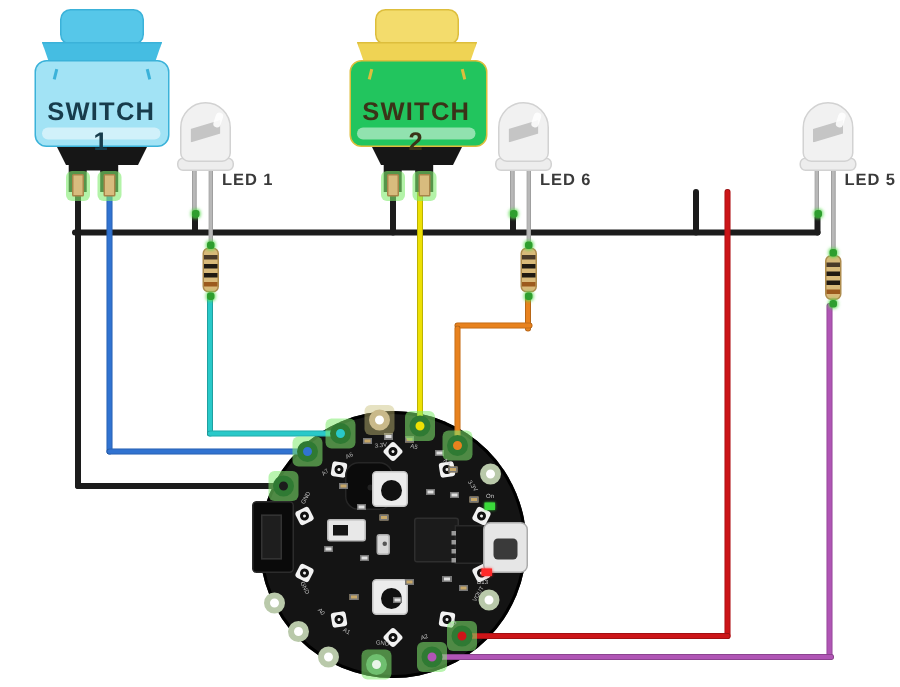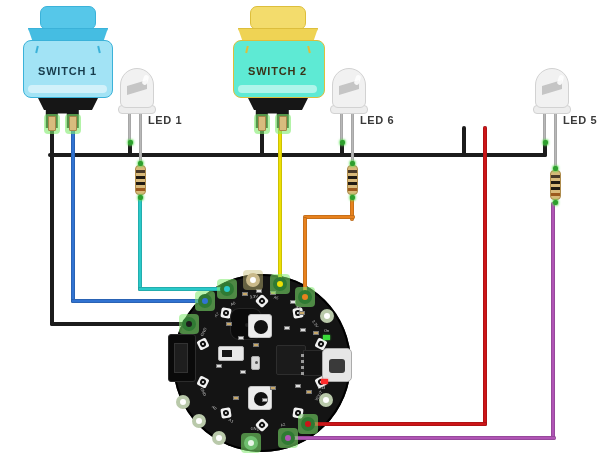--- a/index.html
+++ b/index.html
@@ -1,20 +1,20 @@
 <!DOCTYPE html>
 <html><head>
 <meta charset="utf-8">
 <style>
   html,body{margin:0;padding:0;background:#fff;}
   #canvas{position:relative;width:600px;height:458px;background:#fff;overflow:hidden;
           font-family:"Liberation Sans", sans-serif;}
   .abs{position:absolute;box-sizing:border-box;}
   .wire{position:absolute;}
-  .sw-label{font-weight:bold;font-size:11px;letter-spacing:0.8px;text-align:center;}
+  .sw-label{font-weight:bold;font-size:17px;letter-spacing:0.8px;text-align:center;}
   .led-label{font-weight:bold;font-size:11px;letter-spacing:0.6px;color:#3A3A3A;white-space:nowrap;}
   .silk{color:#CFCFCF;font-size:4px;line-height:4px;white-space:nowrap;}
   .pad-label{color:#BFBFBF;font-size:4px;line-height:4px;white-space:nowrap;}
 </style>
 </head>
 <body>
 
 <div id="canvas" style="background: rgb(255, 255, 255);">
     <div class="abs" style="left: 173px; top: 274px; width: 178px; height: 178px; border-radius: 50%; background: rgb(20, 20, 20); box-shadow: rgb(0, 0, 0) 0px 0px 0px 2px inset;"></div>
     <div class="abs" style="left: 315.966px; top: 338.841px; width: 10px; height: 10px; background: rgb(242, 242, 242); border-radius: 2px; transform: rotate(27deg);">
@@ -213,21 +213,21 @@
       </div>
       <div class="abs" style="left: 26px; top: 108px; width: 16px; height: 20px; border-radius: 4px; background: rgba(128, 235, 110, 0.6);"></div>
       <div class="abs" style="left: 30px; top: 110px; width: 8px; height: 15px; background: rgb(216, 188, 126); border: 1px solid rgb(168, 133, 74); border-radius: 1px;"></div>
       <div class="abs" style="left: 47px; top: 108px; width: 16px; height: 20px; border-radius: 4px; background: rgba(128, 235, 110, 0.6);"></div>
       <div class="abs" style="left: 51px; top: 110px; width: 8px; height: 15px; background: rgb(216, 188, 126); border: 1px solid rgb(168, 133, 74); border-radius: 1px;"></div>
     </div>
     <div class="abs" style="left: 228px; top: 6px; width: 100px; height: 140px;">
       <div class="abs" style="left: 22px; top: 0px; width: 56px; height: 24px; border-radius: 7px; background: rgb(243, 220, 108); border: 1.5px solid rgb(221, 190, 60);"></div>
       <div class="abs" style="left: 10px; top: 22px; width: 80px; height: 14px; background: rgb(239, 211, 84); border: 1px solid rgb(221, 190, 60); clip-path: polygon(0px 0px, 100% 0px, 94% 100%, 6% 100%);"></div>
       <div class="abs" style="left: 20px; top: 92px; width: 60px; height: 30px; background: rgb(22, 22, 22); clip-path: polygon(0% 0%, 100% 0%, 90% 40%, 68% 40%, 68% 100%, 48% 100%, 48% 52%, 33% 52%, 33% 100%, 13% 100%, 13% 40%, 10% 40%);"></div>
-      <div class="abs" style="left: 5px; top: 34px; width: 92px; height: 58px; border-radius: 8px; background: #5eead4; border: 1.5px solid rgb(221, 190, 60);">
+      <div class="abs" style="left: 5px; top: 34px; width: 92px; height: 58px; border-radius: 8px; background: #22c55e; border: 1.5px solid rgb(221, 190, 60);">
         <div class="abs" style="left: 12px; top: 5px; width: 2px; height: 7px; background: rgb(221, 190, 60); transform: rotate(14deg);"></div>
         <div class="abs" style="left: 74px; top: 5px; width: 2px; height: 7px; background: rgb(221, 190, 60); transform: rotate(-14deg);"></div>
         <div class="abs" style="left: 4px; top: 44px; width: 79px; height: 8px; border-radius: 4px; background: rgba(255, 255, 255, 0.5);"></div>
         <div class="abs sw-label" style="left: 0px; top: 24px; width: 87px; color: rgb(58, 51, 24);">SWITCH 2</div>
       </div>
       <div class="abs" style="left: 26px; top: 108px; width: 16px; height: 20px; border-radius: 4px; background: rgba(128, 235, 110, 0.6);"></div>
       <div class="abs" style="left: 30px; top: 110px; width: 8px; height: 15px; background: rgb(216, 188, 126); border: 1px solid rgb(168, 133, 74); border-radius: 1px;"></div>
       <div class="abs" style="left: 47px; top: 108px; width: 16px; height: 20px; border-radius: 4px; background: rgba(128, 235, 110, 0.6);"></div>
       <div class="abs" style="left: 51px; top: 110px; width: 8px; height: 15px; background: rgb(216, 188, 126); border: 1px solid rgb(168, 133, 74); border-radius: 1px;"></div>
     </div>

